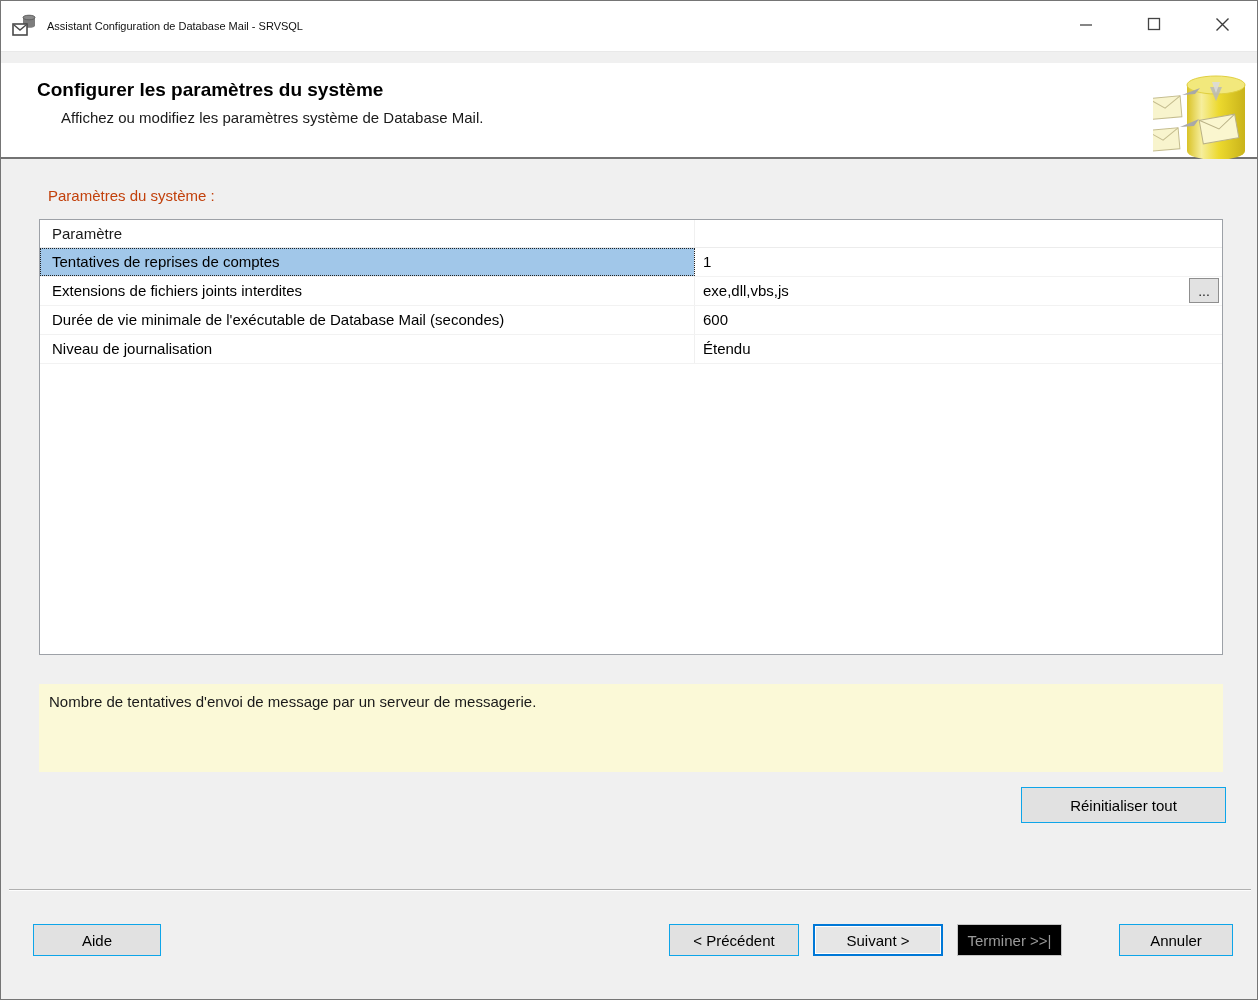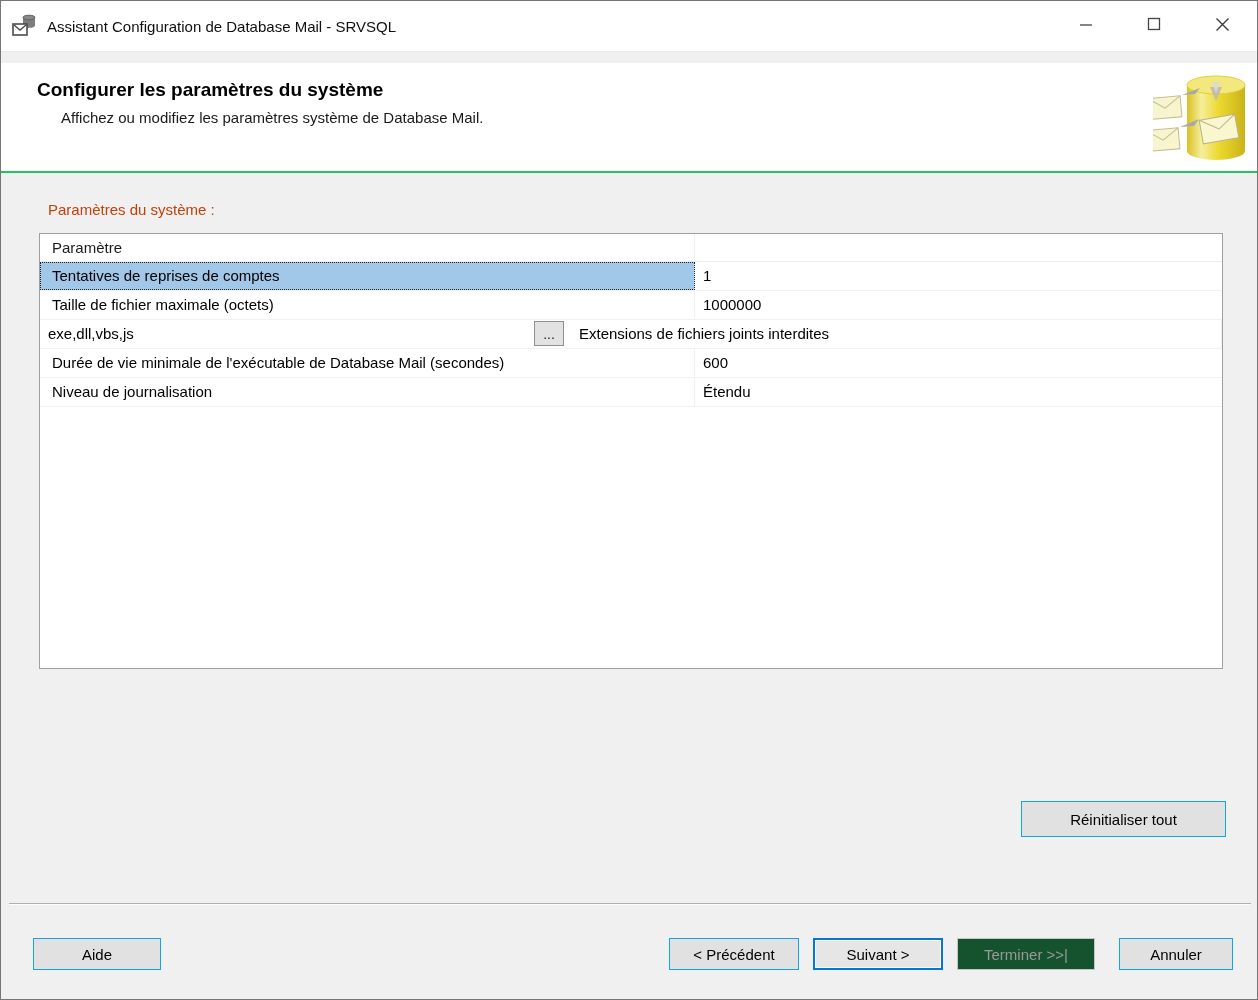--- a/index.html
+++ b/index.html
@@ -14,30 +14,30 @@
     border:1px solid #757575;
     background:#f0f0f0;
     display:flex; flex-direction:column;
   }
   
   .titlebar {
     height:50px; background:#fff; flex:none;
     display:flex; align-items:center; padding-left:10px; position:relative;
   }
   .app-icon { width:26px; height:26px; flex:none; }
-  .title-text { margin-left:10px; font-size:15px; color:#101010; white-space:nowrap; }
+  .title-text { margin-left:10px; font-size:11px; color:#101010; white-space:nowrap; }
   .winbtns { position:absolute; right:1px; top:0; height:46px; display:flex; }
   .winbtn {
     width:68px; height:46px; display:flex; align-items:center; justify-content:center;
     background:transparent; border:none; padding:0; cursor:default;
   }
   .band { height:12px; background:#f0f0f0; border-top:1px solid #e9e9e9; flex:none; }
   
   .header {
-    height:110px; background:#fff; border-bottom:2px solid #22c55e;
+    height:96px; background:#fff; border-bottom:2px solid #737373;
     position:relative; flex:none;
   }
   .header-title { position:absolute; left:36px; top:16px; font-size:19px; font-weight:bold; color:#000; }
   .header-sub   { position:absolute; left:60px; top:46px; font-size:15px; color:#1a1a1a; }
   .header-icon  { position:absolute; right:8px; top:4px; width:96px; height:100px; }
   
   .content { position:relative; flex:1; background:#f0f0f0; }
   .section-label { position:absolute; left:47px; top:28px; font-size:15px; color:#c2410c; }
   .table {
     position:absolute; left:38px; top:60px; width:1184px; height:436px;
@@ -76,21 +76,21 @@
   }
   .fbtn { position:absolute; top:765px; height:32px; }
   .help-btn   { left:32px;  width:128px; }
   .back-btn   { left:668px; width:130px; }
   .next-btn   {
     left:812px; width:130px;
     border:2px solid var(--accent,#0078d7);
     box-shadow: inset 0 0 0 1px #fff;
     background:#e6e6e6;
   }
-  .finish-btn { left:956px; width:138px; background:#14532d; border-color:#c6c6c6; color:var(--disabled-text,#9a9a9a); }
+  .finish-btn { left:956px; width:105px; background:#000000; border-color:#c6c6c6; color:var(--disabled-text,#9a9a9a); }
   .cancel-btn { left:1118px; width:114px; }
 </style>
 </head>
 <body>
 
 <div class="window">
 
   <div class="titlebar">
     <span class="app-icon">
       <svg width="26" height="26" viewBox="0 0 26 26">
@@ -164,38 +164,35 @@
     <div class="table">
       <div class="thead">
         <div class="cell param">Paramètre</div>
       </div>
       <div>
           <div class="trow selected">
             <div class="cell param">Tentatives de reprises de comptes</div>
             <div class="cell value">1</div>
           </div>
           <div class="trow">
-            <div class="cell param">Taille de fichier maximale (octets)</div>
-            <div class="cell value">1000000</div>
-          </div>
-          <div class="trow">
+            <div class="cell param">Extensions de fichiers joints interdites</div>
             <div class="cell value">exe,dll,vbs,js<button class="browse">...</button></div>
-            <div class="cell param">Extensions de fichiers joints interdites</div>
           </div>
           <div class="trow">
             <div class="cell param">Durée de vie minimale de l'exécutable de Database Mail (secondes)</div>
             <div class="cell value">600</div>
           </div>
           <div class="trow">
             <div class="cell param">Niveau de journalisation</div>
             <div class="cell value">Étendu</div>
           </div>
         </div>
     </div>
 
+    <div class="infobox">Nombre de tentatives d'envoi de message par un serveur de messagerie.</div>
 
     <button class="btn reset-btn">Réinitialiser tout</button>
 
     <div class="separator"></div>
 
     <button class="btn fbtn help-btn">Aide</button>
     <button class="btn fbtn back-btn">&lt; Précédent</button>
     <button class="btn fbtn next-btn">Suivant &gt;</button>
     <button class="btn fbtn finish-btn" disabled="">Terminer &gt;&gt;|</button>
     <button class="btn fbtn cancel-btn">Annuler</button>

